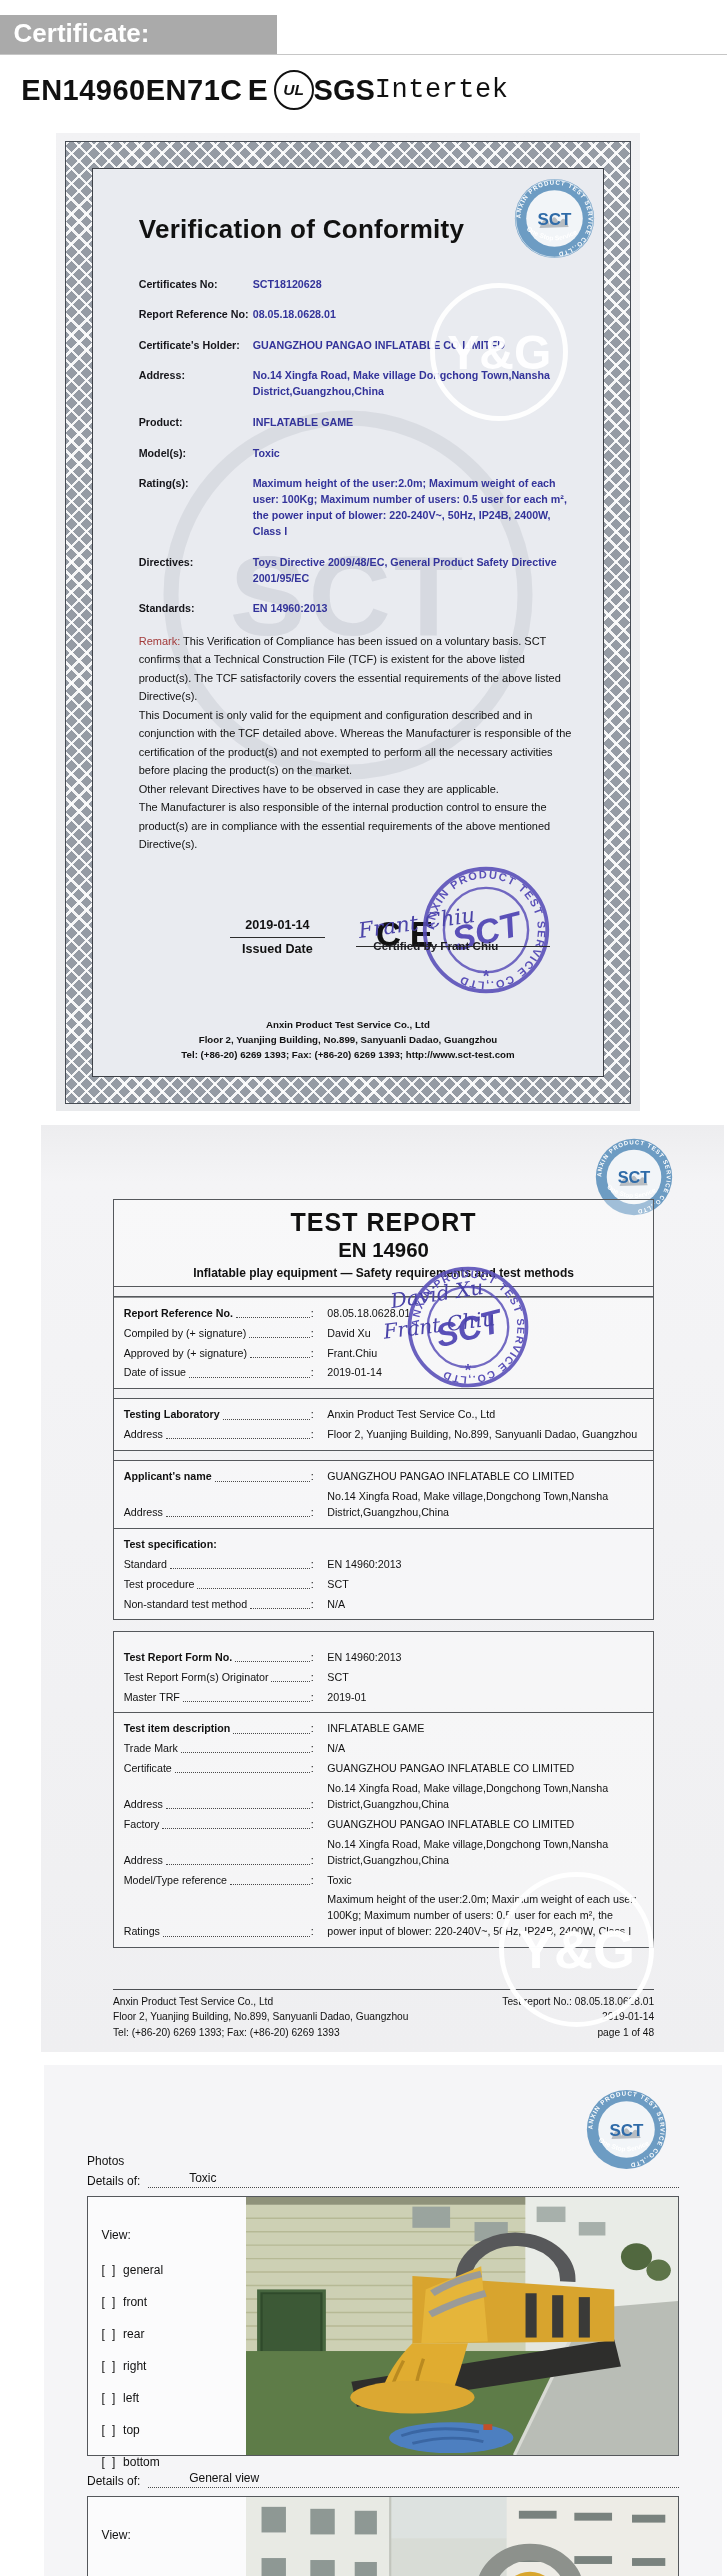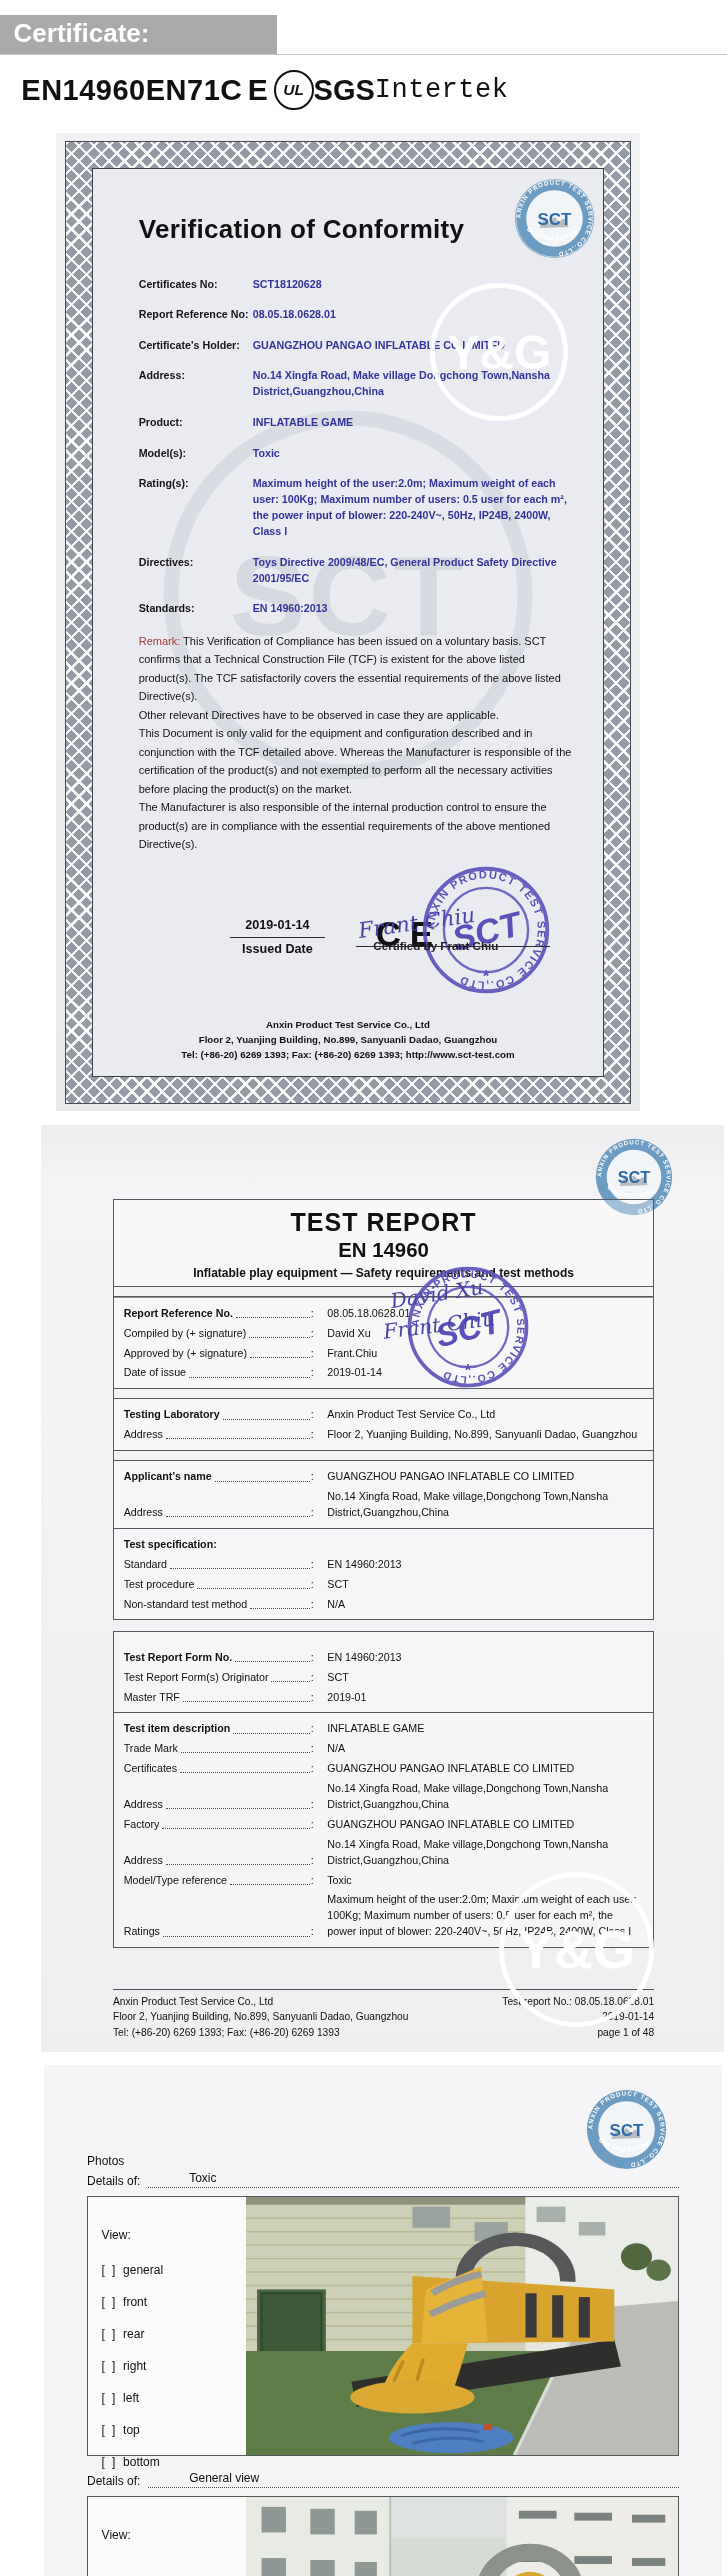--- a/index.html
+++ b/index.html
@@ -162,22 +162,22 @@
       </div>
       <div class="cf-row">
         <span class="cf-label">Standards:</span>
         <span class="cf-value">EN 14960:2013</span>
       </div>
     </div>
 
     <div class="cert-remark">
       <div><span class="remark-label">Remark:</span>
         <span>This Verification of Compliance has been issued on a voluntary basis. SCT confirms that a Technical Construction File (TCF) is existent for the above listed product(s). The TCF satisfactorily covers the essential requirements of the above listed Directive(s).</span></div>
+      <div>This Document is only valid for the equipment and configuration described and in conjunction with the TCF detailed above. Whereas the Manufacturer is responsible of the certification of the product(s) and not exempted to perform all the necessary activities before placing the product(s) on the market.</div>
       <div>Other relevant Directives have to be observed in case they are applicable.</div>
-      <div>This Document is only valid for the equipment and configuration described and in conjunction with the TCF detailed above. Whereas the Manufacturer is responsible of the certification of the product(s) and not exempted to perform all the necessary activities before placing the product(s) on the market.</div>
       <div>The Manufacturer is also responsible of the internal production control to ensure the product(s) are in compliance with the essential requirements of the above mentioned Directive(s).</div>
     </div>
 
     <div class="cert-signrow">
       <div class="issued">
         <div class="issued-date">2019-01-14</div>
         <div class="issued-label">Issued Date</div>
       </div>
       <div class="cert-ce">CE</div>
       <div class="sig-area">
@@ -372,21 +372,21 @@
         </div>
       <div class="trrow">
           <span class="lblwrap">
             <span class="lbl">Trade Mark</span>
             <span class="dots"></span>
           </span>
           <span class="val">N/A</span>
         </div>
       <div class="trrow">
           <span class="lblwrap">
-            <span class="lbl">Certificates</span>
+            <span class="lbl">Certificate</span>
             <span class="dots"></span>
           </span>
           <span class="val">GUANGZHOU PANGAO INFLATABLE CO LIMITED</span>
         </div>
       <div class="trrow">
           <span class="lblwrap">
             <span class="lbl">Address</span>
             <span class="dots"></span>
           </span>
           <span class="val">No.14 Xingfa Road, Make village,Dongchong Town,Nansha District,Guangzhou,China</span>

